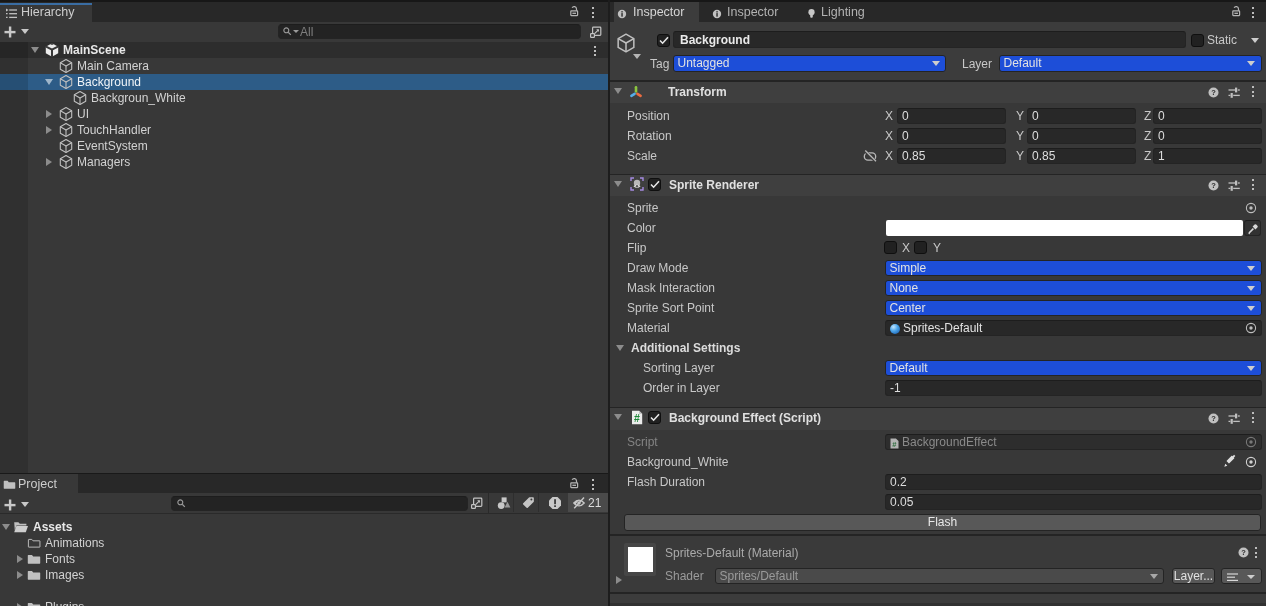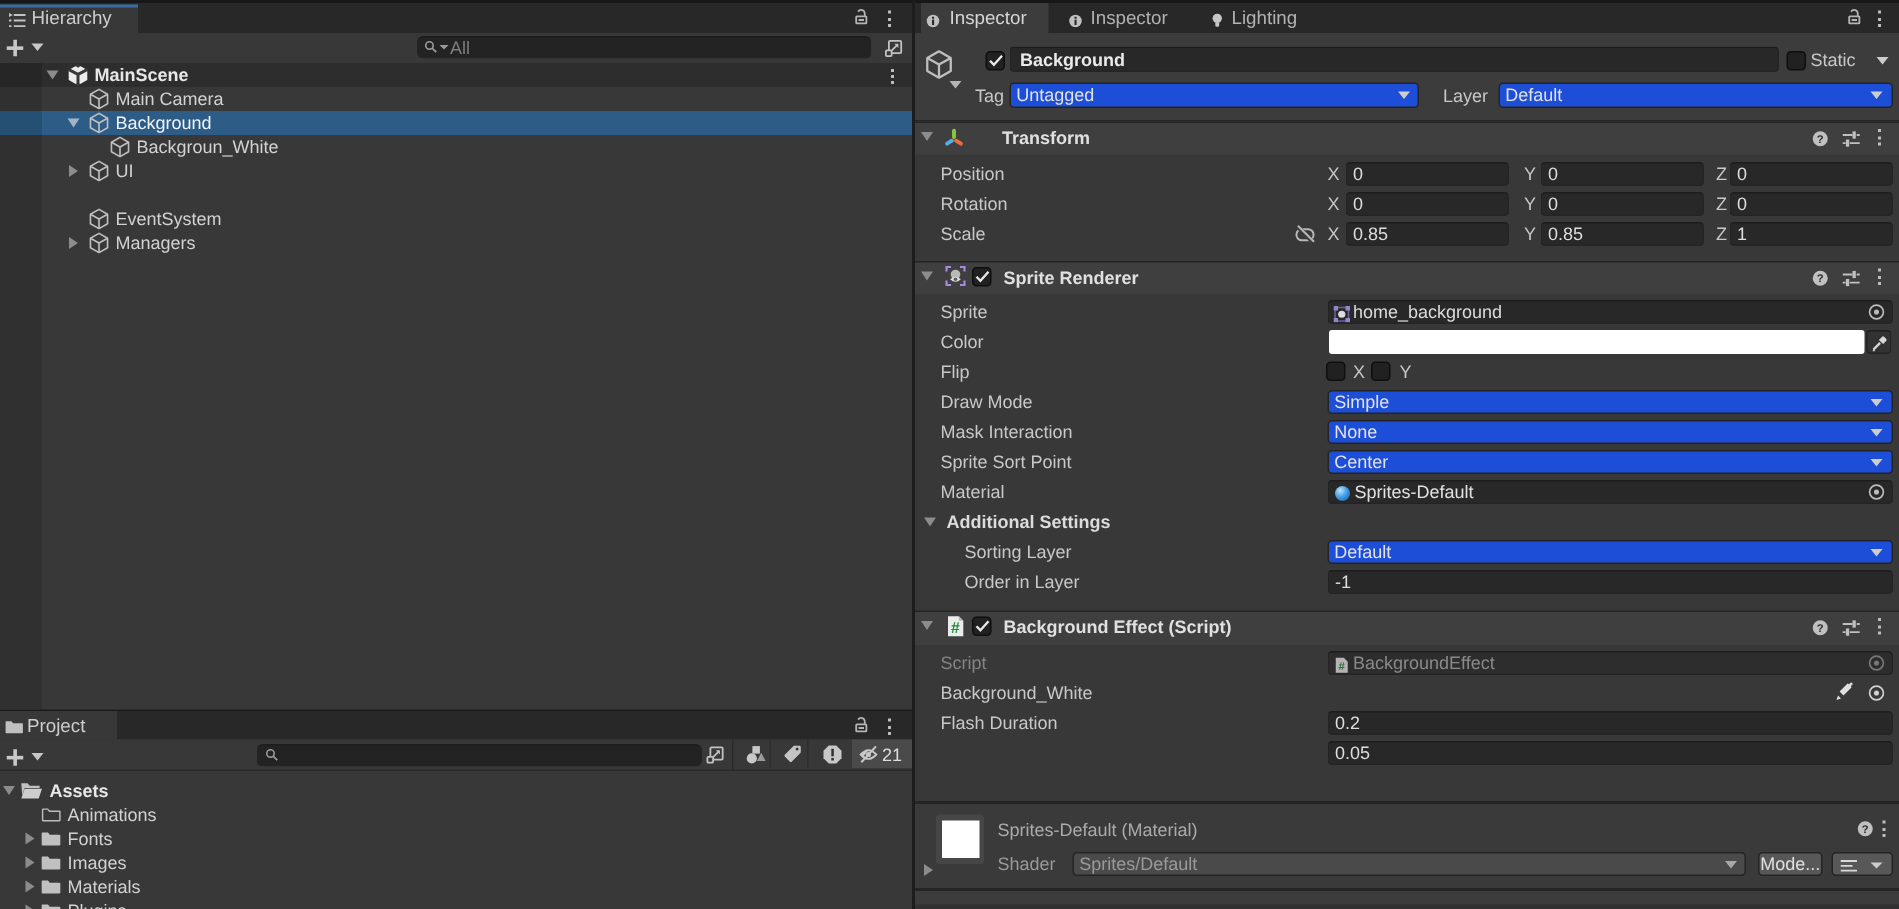--- a/index.html
+++ b/index.html
@@ -161,20 +161,27 @@
           </svg>
       <span class="abs" style="left:91px;color:#d2d2d2;">Backgroun_White</span>
     </div>
     <div class="row" style="top:64px;">
       <div class="trir" style="left:46px;top:3.5px;"></div>
       <svg class="ic" style="left:58px;top:0px" width="16" height="16">
             <use href="#cube"></use>
           </svg>
       <span class="abs" style="left:77px;color:#d2d2d2;">UI</span>
     </div>
+    <div class="row" style="top:80px;">
+      <div class="trir" style="left:46px;top:3.5px;"></div>
+      <svg class="ic" style="left:58px;top:0px" width="16" height="16">
+            <use href="#cube"></use>
+          </svg>
+      <span class="abs" style="left:77px;color:#d2d2d2;">TouchHandler</span>
+    </div>
     <div class="row" style="top:96px;">
       <svg class="ic" style="left:58px;top:0px" width="16" height="16">
             <use href="#cube"></use>
           </svg>
       <span class="abs" style="left:77px;color:#d2d2d2;">EventSystem</span>
     </div>
     <div class="row" style="top:112px;">
       <div class="trir" style="left:46px;top:3.5px;"></div>
       <svg class="ic" style="left:58px;top:0px" width="16" height="16">
             <use href="#cube"></use>
@@ -260,27 +267,20 @@
             <use href="#folder"></use>
           </svg>
       <span class="abs" style="left:45px;color:#d2d2d2;">Fonts</span>
     </div>
     <div class="row" style="top:53px;">
       <div class="trir" style="left:17px;top:3.5px;"></div>
       <svg class="ic" style="left:27px;top:1px" width="14" height="14">
             <use href="#folder"></use>
           </svg>
       <span class="abs" style="left:45px;color:#d2d2d2;">Images</span>
-    </div>
-    <div class="row" style="top:69px;">
-      <div class="trir" style="left:17px;top:3.5px;"></div>
-      <svg class="ic" style="left:27px;top:1px" width="14" height="14">
-            <use href="#folder"></use>
-          </svg>
-      <span class="abs" style="left:45px;color:#d2d2d2;">Materials</span>
     </div>
     <div class="row" style="top:85px;">
       <div class="trir" style="left:17px;top:3.5px;"></div>
       <svg class="ic" style="left:27px;top:1px" width="14" height="14">
             <use href="#folder"></use>
           </svg>
       <span class="abs" style="left:45px;color:#d2d2d2;">Plugins</span>
     </div>
   </div>
 </div>
@@ -418,31 +418,20 @@
           <line x1="5.2" y1="8.4" x2="11.8" y2="8.4"></line>
     <rect x="2.6" y="6" width="2.2" height="4.8" fill="#c0c0c0" stroke="none"></rect>
     </g>
   </svg>
   <div class="dots" style="left:642px;top:179px;">
         <i style="top:0"></i>
         <i style="top:4.5px"></i>
         <i style="top:9px"></i>
       </div>
   <div class="lbl" style="left:17px;top:200px;">Sprite</div>
-  <div class="fld" style="left:275px;top:200px;width:377px;height:16px;padding-left:0;">
-    <svg class="ic" style="left:3px;top:3px" width="11" height="11" viewBox="0 0 11 11">
-      <rect x="1" y="1" width="9" height="9" fill="none" stroke="#6c5fae" stroke-width="1"></rect>
-      <rect x="0" y="0" width="3" height="3" fill="#9186c8"></rect>
-          <rect x="8" y="0" width="3" height="3" fill="#9186c8"></rect>
-      <rect x="0" y="8" width="3" height="3" fill="#9186c8"></rect>
-          <rect x="8" y="8" width="3" height="3" fill="#9186c8"></rect>
-      <circle cx="5.5" cy="5.5" r="2.4" fill="#dcdcdc"></circle>
-    </svg>
-    <span style="position:absolute;left:16px;color:#dcdcdc;">home_background</span>
-  </div>
   <svg class="ic" style="left:635px;top:202px" width="12" height="12" viewBox="0 0 12 12">
         <circle cx="6" cy="6" r="4.6" fill="none" stroke="#bdbdbd" stroke-width="1.1"></circle>
         <circle cx="6" cy="6" r="1.7" fill="#bdbdbd"></circle>
       </svg>
   <div class="lbl" style="left:17px;top:220px;">Color</div>
   <div class="abs" style="left:276px;top:220px;width:357px;height:16px;background:#ffffff;border-radius:2px;"></div>
   <div class="fld" style="left:634px;top:220px;width:17px;height:16px;background:#323232;">
     <svg class="ic" style="left:1.5px;top:2px" width="12" height="12" viewBox="0 0 12 12">
       <line x1="2" y1="10" x2="6.4" y2="5.6" stroke="#d8d8d8" stroke-width="1.6"></line>
       <path d="M5.6,3.6 l2.8,2.8 l2,-2 a1.1,1.1 0 0 0 0,-1.6 l-1.2,-1.2 a1.1,1.1 0 0 0 -1.6,0 z" fill="#d8d8d8"></path>
@@ -539,40 +528,41 @@
     <rect x="9.2" y="1" width="1.6" height="2.4" transform="rotate(45 10 2.2)" fill="#e0e0e0"></rect>
   </svg>
   <svg class="ic" style="left:635px;top:456px" width="12" height="12" viewBox="0 0 12 12">
         <circle cx="6" cy="6" r="4.6" fill="none" stroke="#d2d2d2" stroke-width="1.1"></circle>
         <circle cx="6" cy="6" r="1.7" fill="#d2d2d2"></circle>
       </svg>
   <div class="lbl" style="left:17px;top:474px;">Flash Duration</div>
   <div class="fld" style="left:275px;top:474px;width:377px;height:16px;">0.2</div>
   <div class="lbl" style="left:17px;top:494px;margin-top:40px;">Flash Strength</div>
   <div class="fld" style="left:275px;top:494px;width:377px;height:16px;">0.05</div>
+  <div class="abs" style="left:14px;top:514px;width:637px;height:17px;background:#585858;border:1px solid #242424;border-radius:3px;box-sizing:border-box;text-align:center;line-height:15px;color:#e8e8e8;">Flash</div>
 
   <div class="abs" style="left:0;top:534px;width:656px;height:2px;background:#242424;"></div>
   <div class="abs" style="left:0;top:536px;width:656px;height:56px;background:#3a3a3a;"></div>
   <div class="abs" style="left:14px;top:543px;width:32px;height:33px;background:#464646;border-radius:2px;"></div>
   <div class="abs" style="left:18px;top:547px;width:25px;height:25px;background:#ffffff;"></div>
   <div class="lbl" style="left:55px;top:545px;color:#ababab;">Sprites-Default (Material)</div>
   <svg class="ic" style="left:628px;top:547px" width="11" height="11" viewBox="0 0 11 11">
         <circle cx="5.5" cy="5.5" r="5" fill="#c0c0c0"></circle>
         <text x="5.5" y="8.1" font-size="7.5" font-weight="bold" fill="#2b2b2b" text-anchor="middle" font-family="Liberation Sans">?</text>
       </svg>
   <div class="dots" style="left:645px;top:547px;">
         <i style="top:0"></i>
         <i style="top:4.5px"></i>
         <i style="top:9px"></i>
       </div>
   <div class="trir" style="left:6px;top:576px;"></div>
   <div class="lbl" style="left:55px;top:568px;color:#9a9a9a;">Shader</div>
   <div class="dd" style="left:105px;top:568px;width:449px;height:16px;background:#4a4a4a;color:#9a9a9a;">Sprites/Default</div>
   <div class="dda" style="left:540px;top:574px;border-top-color:#a8a8a8;"></div>
-  <div class="abs" style="left:562px;top:568px;width:43px;height:16px;background:#585858;border:1px solid #242424;border-radius:3px;box-sizing:border-box;text-align:center;line-height:14px;color:#e0e0e0;">Mode...</div>
+  <div class="abs" style="left:562px;top:568px;width:43px;height:16px;background:#585858;border:1px solid #242424;border-radius:3px;box-sizing:border-box;text-align:center;line-height:14px;color:#e0e0e0;">Layer...</div>
   <div class="abs" style="left:611px;top:568px;width:41px;height:16px;background:#585858;border:1px solid #242424;border-radius:3px;box-sizing:border-box;">
     <svg class="ic" style="left:5px;top:3.5px" width="11" height="9" viewBox="0 0 11 9">
       <g stroke="#d8d8d8" stroke-width="1.2">
             <line x1="0" y1="1" x2="11" y2="1"></line>
             <line x1="0" y1="4.2" x2="8" y2="4.2"></line>
             <line x1="0" y1="7.4" x2="11" y2="7.4"></line>
           </g>
     </svg>
     <div class="dda" style="left:25px;top:5.5px;border-left-width:4px;border-right-width:4px;border-top-width:4.5px;"></div>
   </div>

